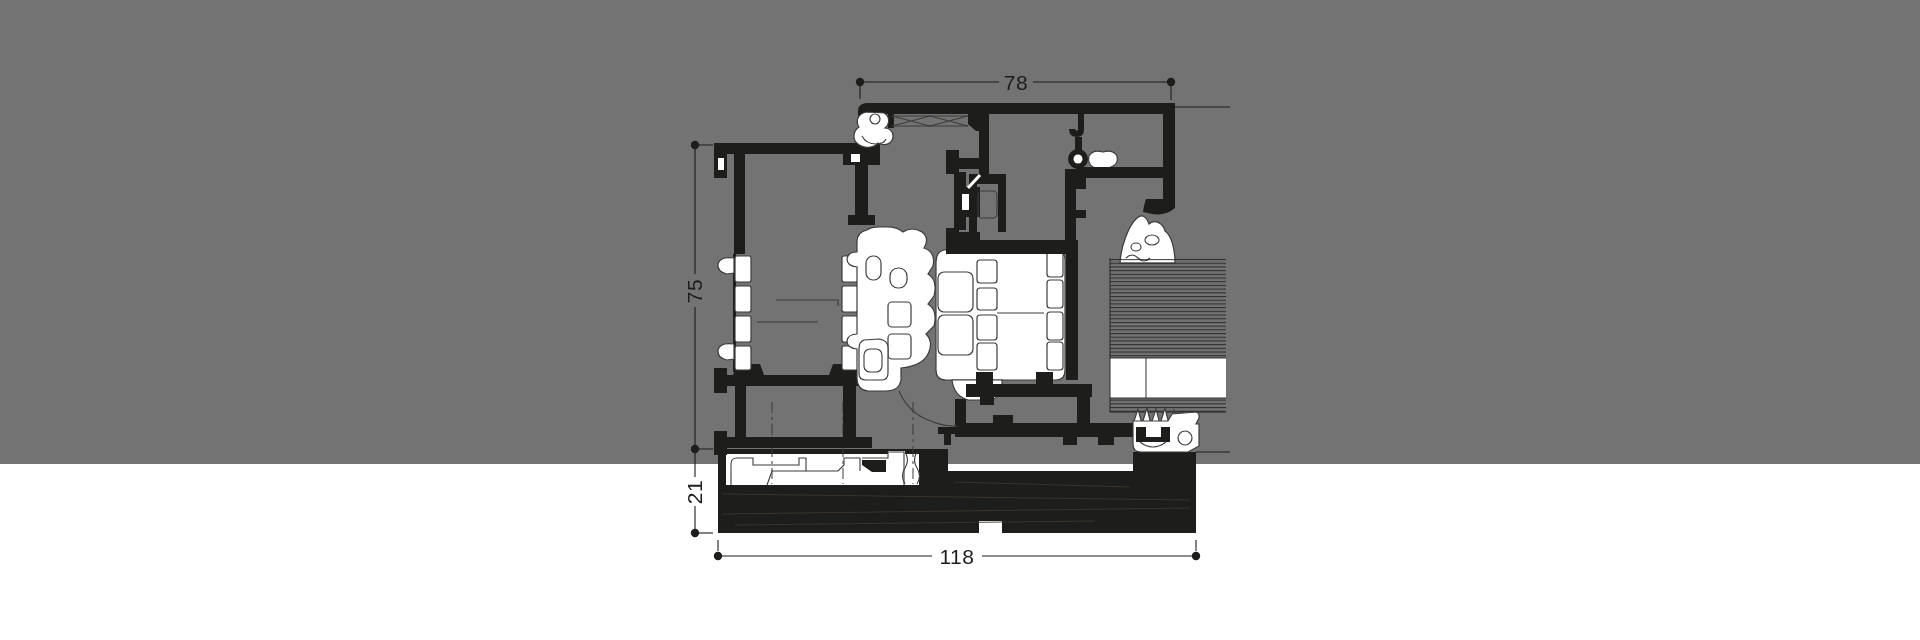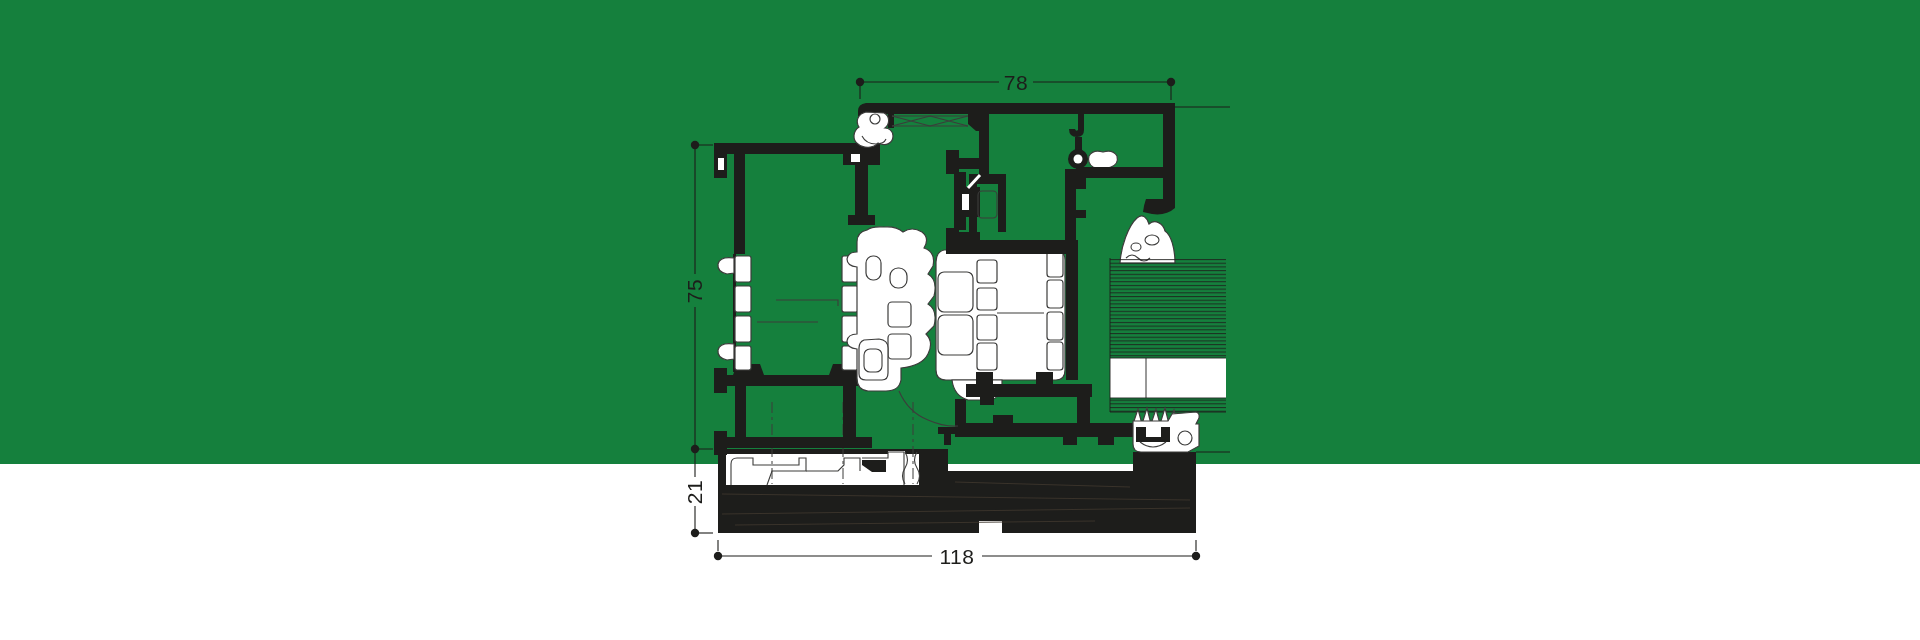--- a/index.html
+++ b/index.html
@@ -1,17 +1,17 @@
 <!DOCTYPE html>
 <html><head>
 <meta charset="utf-8">
 <style>
   html,body{margin:0;padding:0;background:#ffffff;width:1920px;height:640px;overflow:hidden;}
   body{font-family:"Liberation Sans", sans-serif;}
-  .canvas{position:relative;width:1920px;height:464px;background:#15803d;}
+  .canvas{position:relative;width:1920px;height:464px;background:#737373;}
   svg{display:block;}
   .ink{fill:#1d1d1b;}
   .dimline{stroke:#1d1d1b;stroke-width:1.1;fill:none;}
   .dimtext{fill:#1d1d1b;font-size:21px;letter-spacing:.5px;}
   .wpart{fill:#ffffff;stroke:#3c3c3b;stroke-width:1.2;}
   .wline{fill:none;stroke:#3c3c3b;stroke-width:1.1;}
   .hatchline{stroke:#1d1d1b;stroke-width:.9;fill:none;}
   .grain{stroke:#3d362c;stroke-width:.9;fill:none;}
   .dashdot{stroke:#3c3c3b;stroke-width:1;fill:none;stroke-dasharray:11 4 3 4;}
 </style>

